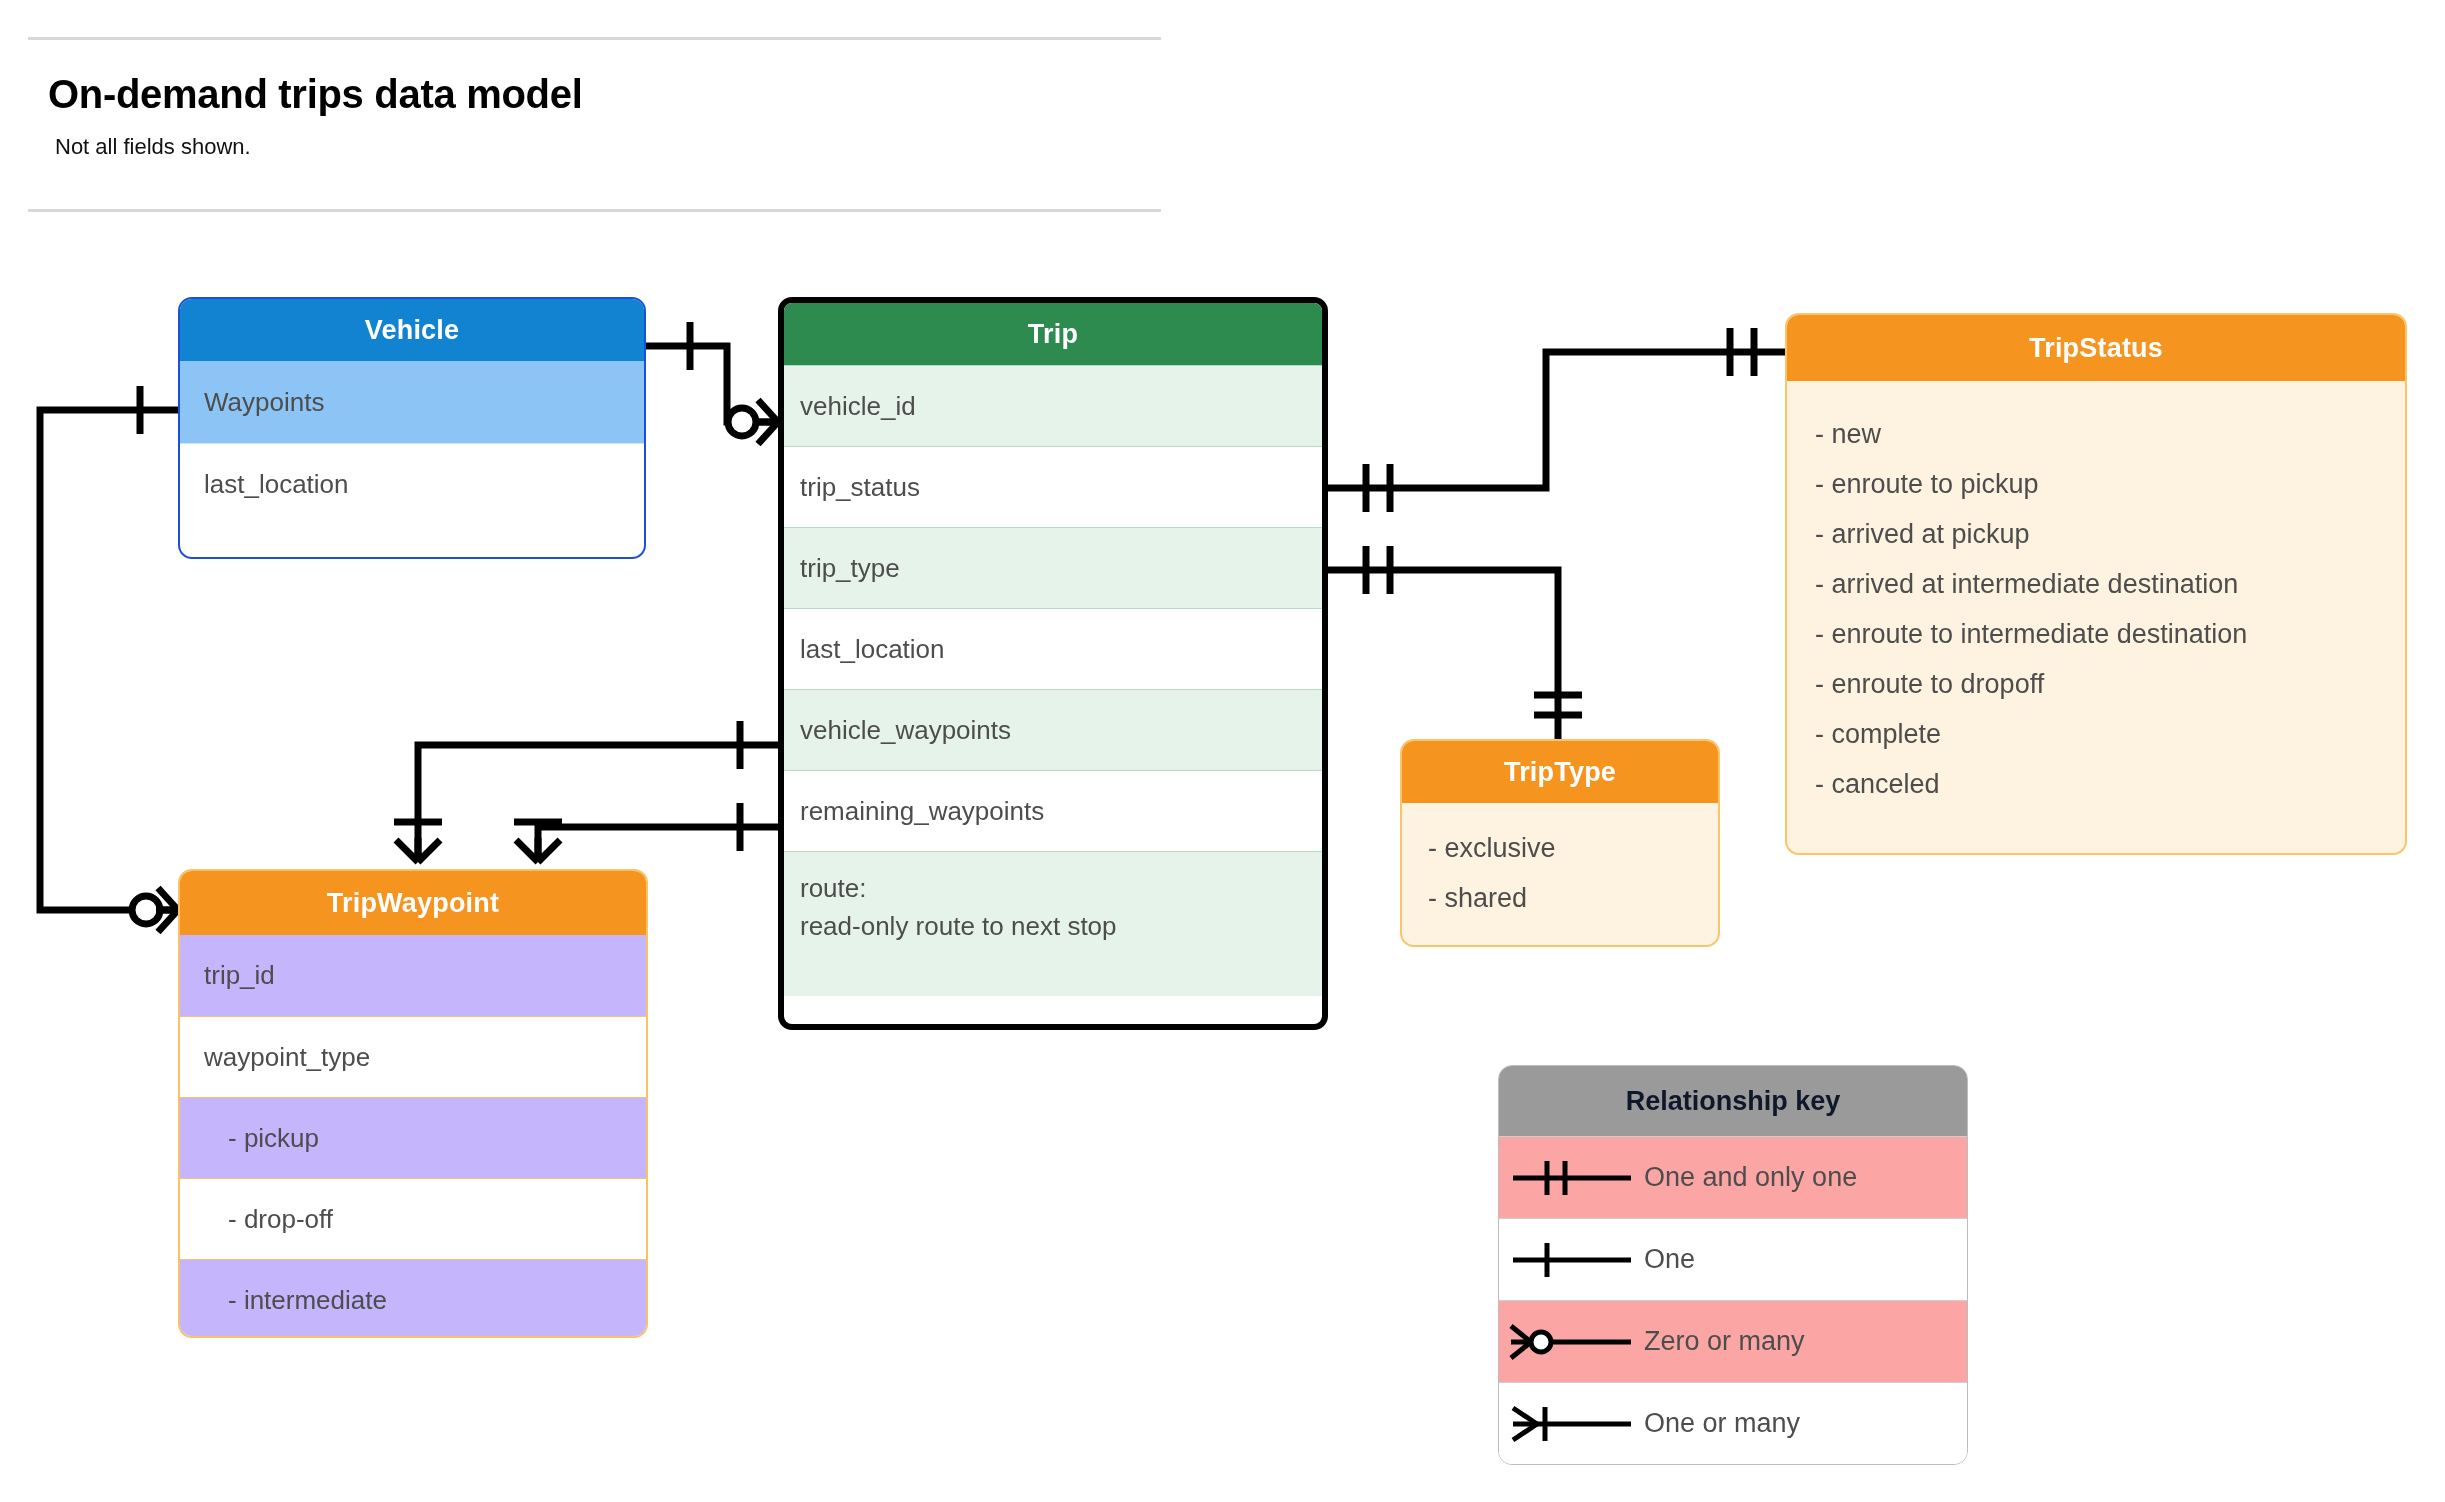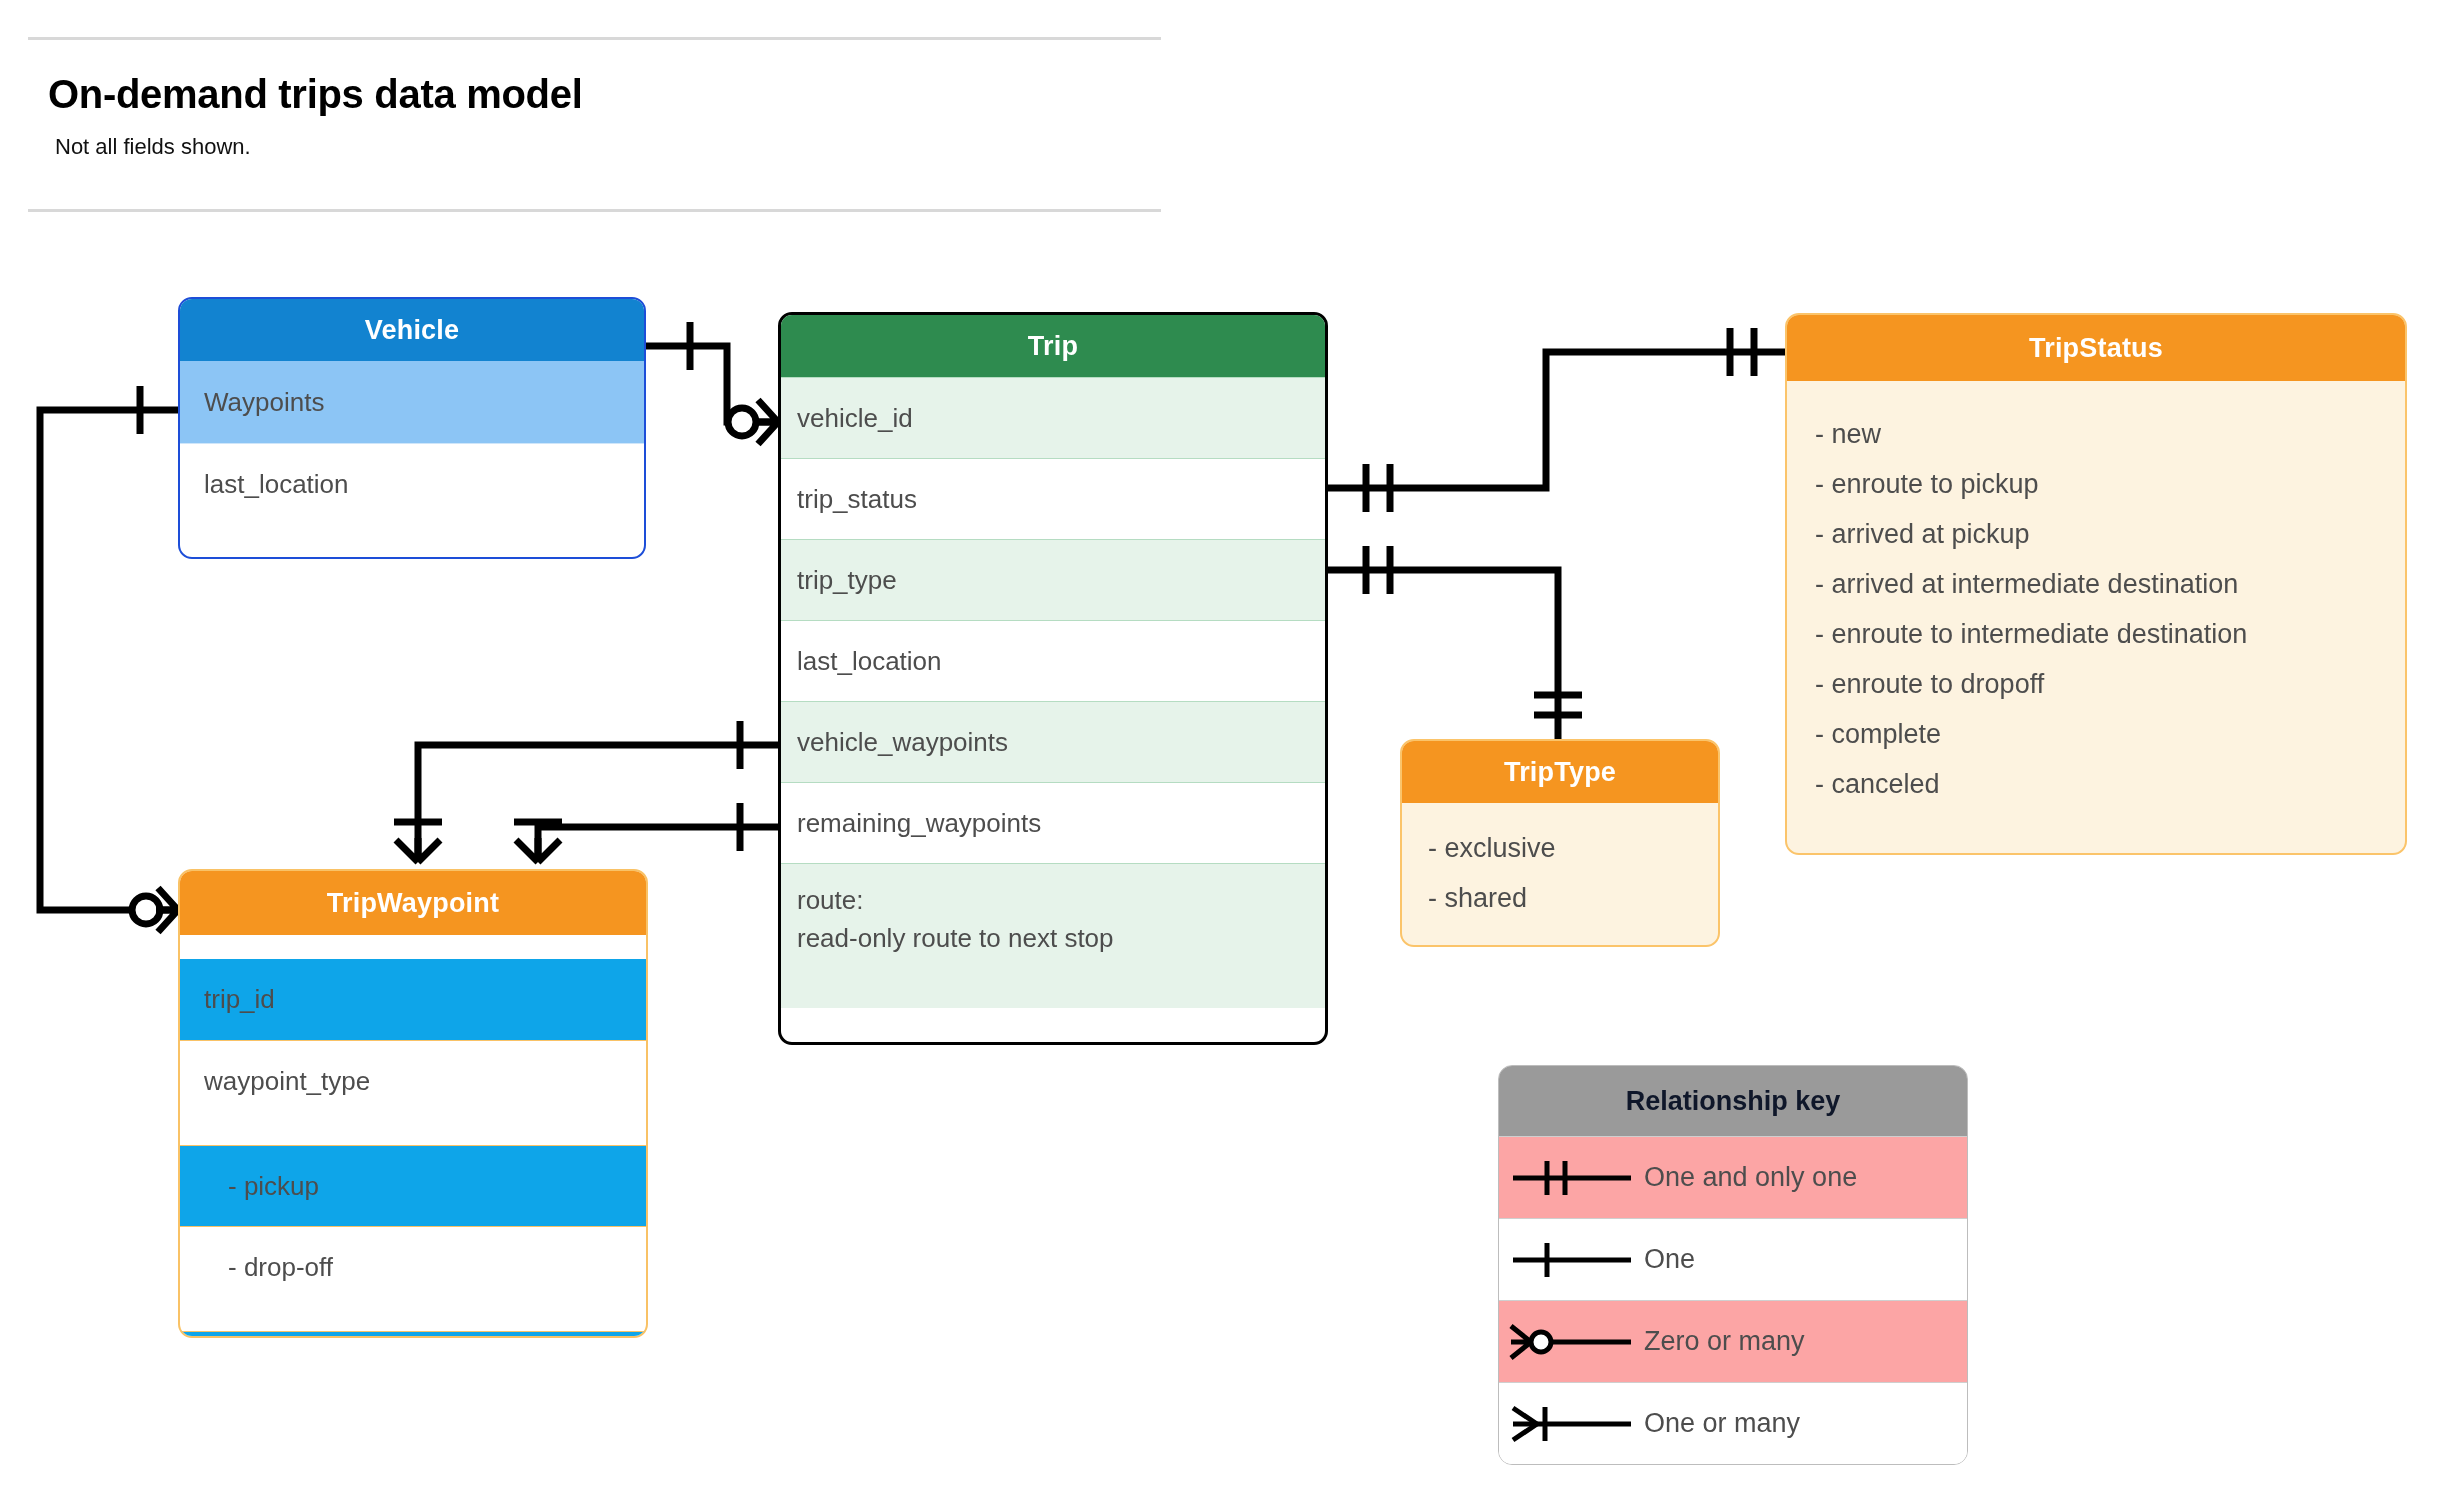--- a/index.html
+++ b/index.html
@@ -92,23 +92,22 @@
     background:#ffffff;
   }
   #box-vehicle .entity-header{height:62px;background:#1283d0;}
   #box-vehicle .row{height:82px;border-top:1px solid #cfe6fa;}
   #box-vehicle .row.r0{background:#8cc5f5;border-top:none;}
   #box-vehicle .row.r1{background:#ffffff;}
 
   
   #box-trip{
     left:778px; top:297px; width:550px; height:733px;
-    border:3px solid #000000;
+    border:6px solid #000000;
     background:#ffffff;
-    margin-top:15px;
   }
   #box-trip .entity-header{height:62px;background:#2e8b4f;}
   #box-trip .row{height:81px;border-top:1px solid #b5dcc2;padding-left:16px;}
   #box-trip .row.alt{background:#e6f3ea;}
   #box-trip .row.plain{background:#ffffff;}
   #box-trip .row.multiline{height:145px;}
 
   
   #box-tripstatus{
     left:1785px; top:313px; width:622px; height:542px;
@@ -136,21 +135,21 @@
   }
 
   
   #box-tripwaypoint{
     left:178px; top:869px; width:470px; height:469px;
     border:2px solid #f9c266;
     background:#ffffff;
   }
   #box-tripwaypoint .entity-header{height:64px;background:#f59520;}
   #box-tripwaypoint .row{height:81px;border-top:1px solid #f9c266;}
-  #box-tripwaypoint .row.alt{background:#0ea5e9;margin-top:24px;}
+  #box-tripwaypoint .row.alt{background:#c4b5fd;}
   #box-tripwaypoint .row.plain{background:#ffffff;}
   #box-tripwaypoint .row.first{border-top:none;}
 
   
   #legend{
     position:absolute;
     left:1498px; top:1065px; width:470px; height:400px;
     box-sizing:border-box;
     border:1px solid #bdbdbd;
     border-radius:14px;

